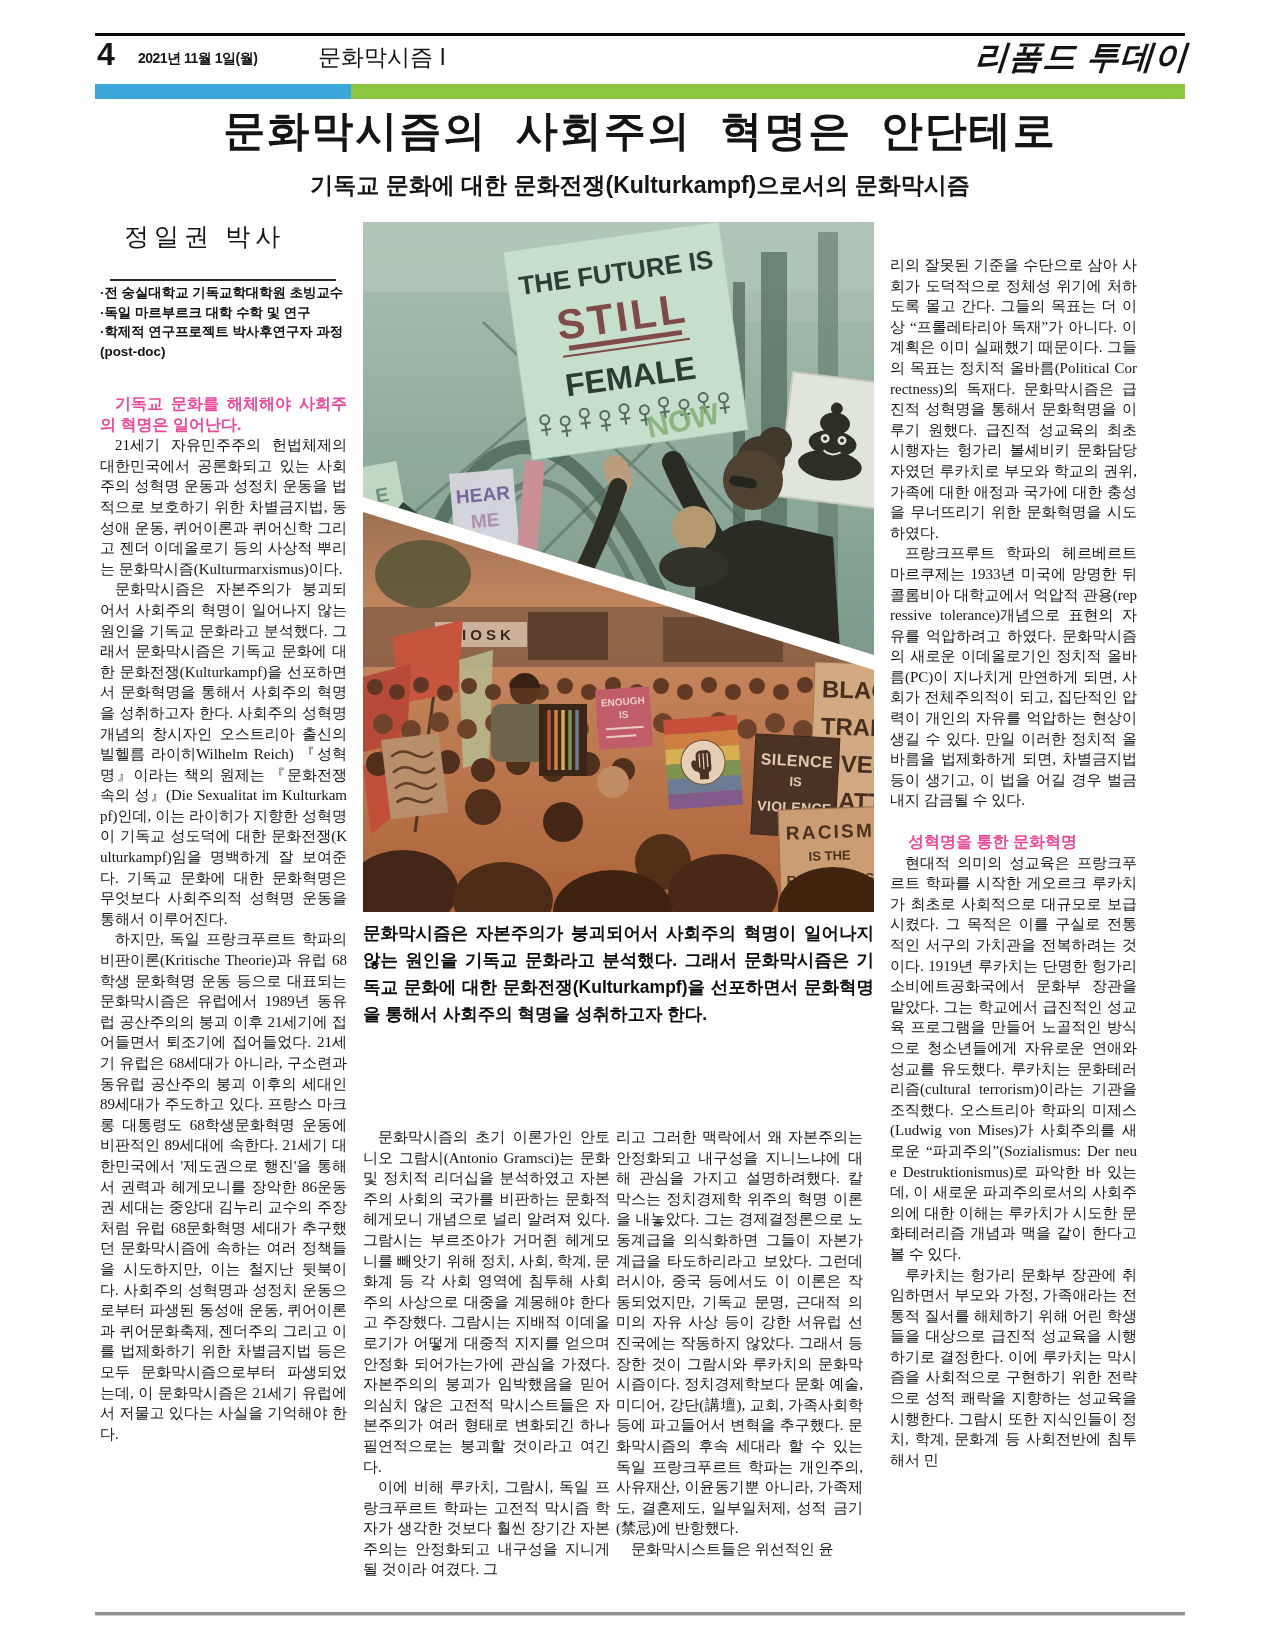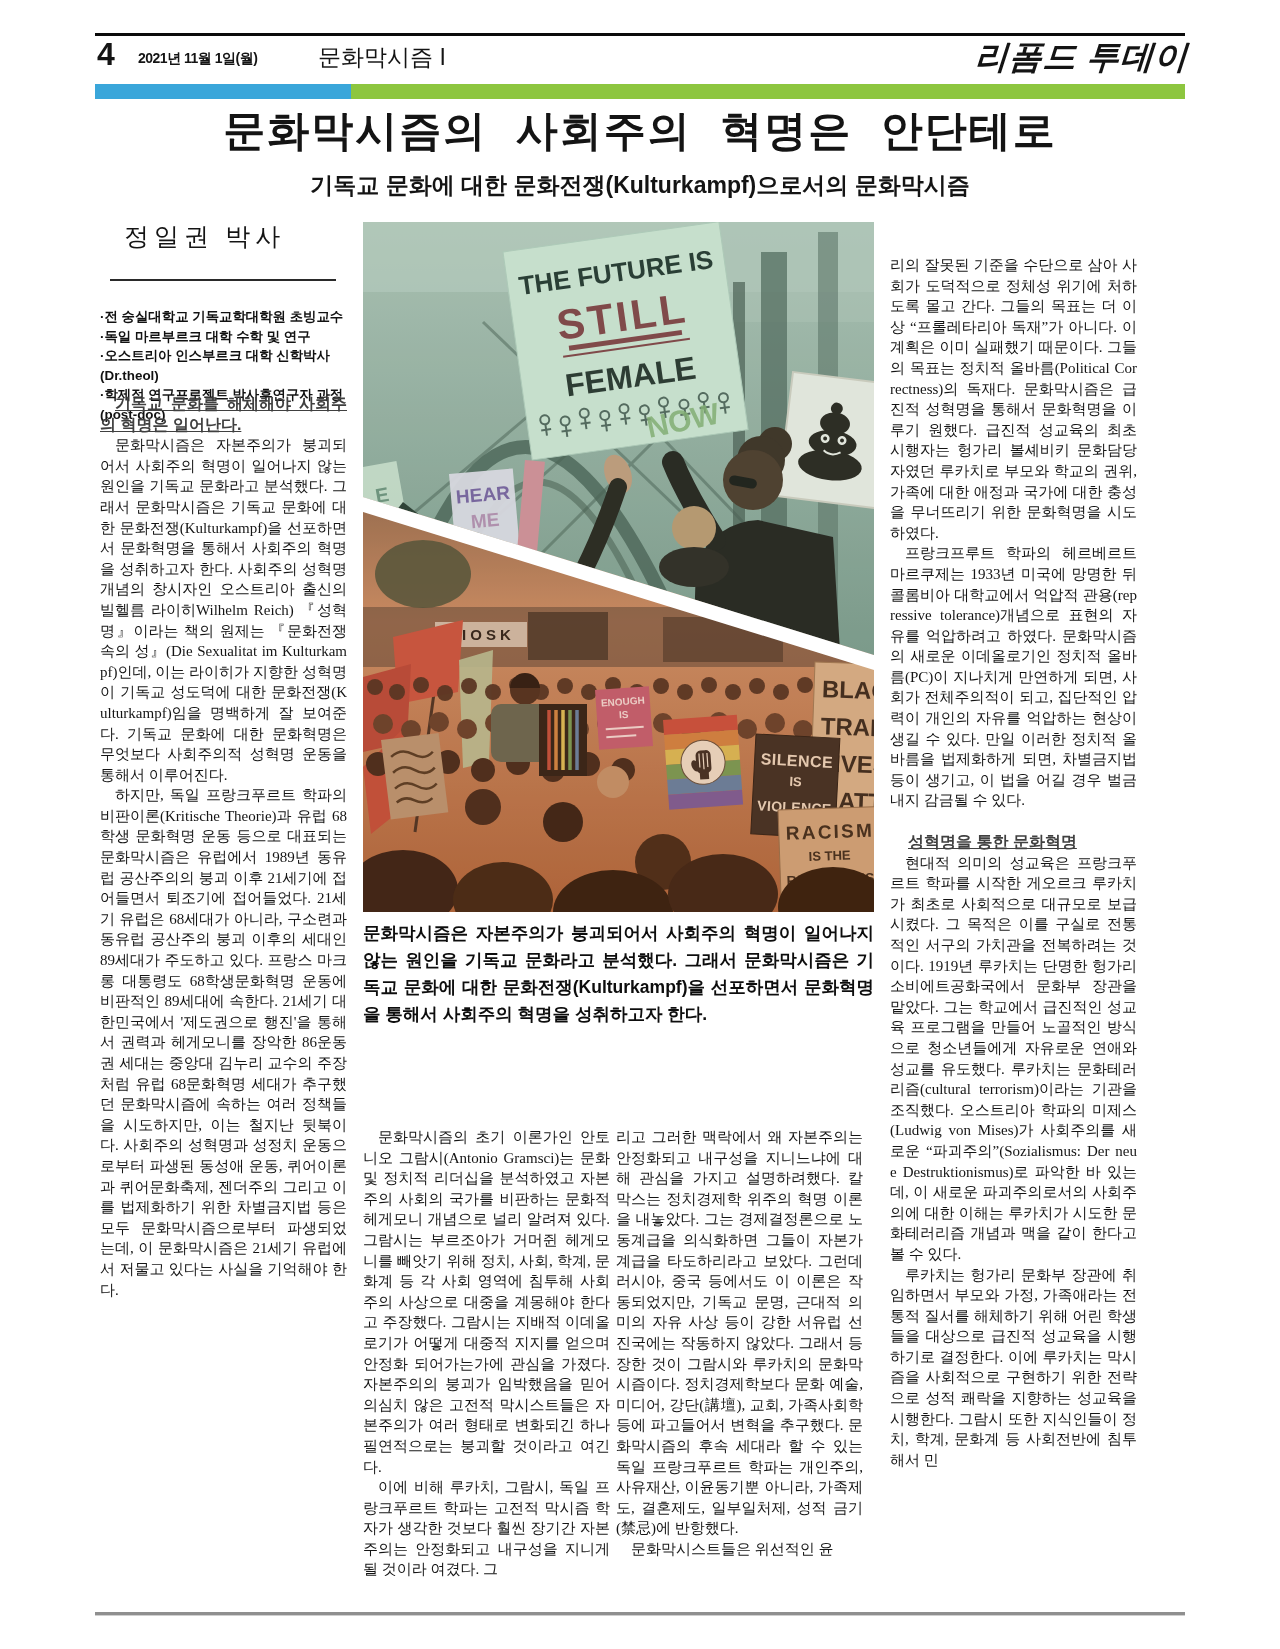--- a/index.html
+++ b/index.html
@@ -15,27 +15,27 @@
   #divider-bar{left:95px;top:84px;width:1090px;height:15px;
      background:linear-gradient(to right,#3aa6da 0,#3aa6da 256px,#8dc63f 256px,#8dc63f 100%);}
 
   #headline{left:95px;top:106px;width:1090px;text-align:center;font-size:42px;font-weight:bold;
      letter-spacing:2px;word-spacing:16px;line-height:1.2;}
   #subheadline{left:95px;top:170px;width:1090px;text-align:center;font-size:23px;font-weight:bold;}
 
   #author-block{left:100px;top:220px;width:246px;}
   #author-name{text-align:left;font-size:25px;letter-spacing:5px;padding:0 14px 26px 14px;margin:0 10px;border-bottom:2px solid #2a2a2a;}
   .credential{font-size:13.4px;font-weight:bold;line-height:19.6px;color:#111;}
-  #author-creds{margin-top:26px;}
+  #author-creds{margin-top:2px;}
 
   .col{text-align:justify;margin-top:37px;}
   .col p{margin:0;font-size:15px;line-height:20.6px;text-align:justify;word-break:break-all;}
   .ind{text-indent:15px;}
   .noind{text-indent:0;}
-  .red{color:#404040;font-weight:bold;font-family:"Liberation Sans","DejaVu Sans",sans-serif;font-size:16px !important;text-decoration:underline;}
+  .red{color:#ec4899;font-weight:bold;font-family:"Liberation Sans","DejaVu Sans",sans-serif;font-size:16px !important;}
   .sec-head{margin-top:21px !important;text-indent:18px;}
 
   #col1{left:100px;top:357px;width:247px;height:1250px;overflow:hidden;}
   #col2{left:363px;top:1090px;width:247px;height:515px;overflow:hidden;}
   #col3{left:616px;top:1090px;width:247px;height:515px;overflow:hidden;}
   #col4{left:890px;top:218px;width:247px;height:1388px;overflow:hidden;}
 
   #photo{left:363px;top:222px;width:511px;height:690px;background:#caa183;}
   #photo svg{display:block;}
   #caption{left:363px;top:920px;width:511px;font-size:17.5px;font-weight:bold;line-height:27px;
@@ -54,27 +54,27 @@
 <div class="abs" id="divider-bar"></div>
 
 <div class="abs" id="headline">문화막시즘의 사회주의 혁명은 안단테로</div>
 <div class="abs sans" id="subheadline">기독교 문화에 대한 문화전쟁(Kulturkampf)으로서의 문화막시즘</div>
 
 <div class="abs" id="author-block">
   <div id="author-name">정일권 박사</div>
   <div id="author-creds" class="sans">
     <div class="credential">·전 숭실대학교 기독교학대학원 초빙교수</div>
     <div class="credential">·독일 마르부르크 대학 수학 및 연구</div>
-    <div class="credential">·오스트리아 인스부르크 대학 신학박사(Dr.theol)</div>
     <div class="credential">·학제적 연구프로젝트 박사후연구자 과정(post-doc)</div>
   </div>
 </div>
 
 <div class="abs col" id="col1">
   <p class="red ind">기독교 문화를 해체해야 사회주의 혁명은 일어난다.</p>
+  <p class="ind">21세기 자유민주주의 헌법체제의 대한민국에서 공론화되고 있는 사회주의 성혁명 운동과 성정치 운동을 법적으로 보호하기 위한 차별금지법, 동성애 운동, 퀴어이론과 퀴어신학 그리고 젠더 이데올로기 등의 사상적 뿌리는 문화막시즘(Kulturmarxismus)이다.</p>
   <p class="ind">문화막시즘은 자본주의가 붕괴되어서 사회주의 혁명이 일어나지 않는 원인을 기독교 문화라고 분석했다. 그래서 문화막시즘은 기독교 문화에 대한 문화전쟁(Kulturkampf)을 선포하면서 문화혁명을 통해서 사회주의 혁명을 성취하고자 한다. 사회주의 성혁명 개념의 창시자인 오스트리아 출신의 빌헬름 라이히Wilhelm Reich) 『성혁명』이라는 책의 원제는 『문화전쟁 속의 성』(Die Sexualitat im Kulturkampf)인데, 이는 라이히가 지향한 성혁명이 기독교 성도덕에 대한 문화전쟁(Kulturkampf)임을 명백하게 잘 보여준다. 기독교 문화에 대한 문화혁명은 무엇보다 사회주의적 성혁명 운동을 통해서 이루어진다.</p>
   <p class="ind">하지만, 독일 프랑크푸르트 학파의 비판이론(Kritische Theorie)과 유럽 68 학생 문화혁명 운동 등으로 대표되는 문화막시즘은 유럽에서 1989년 동유럽 공산주의의 붕괴 이후 21세기에 접어들면서 퇴조기에 접어들었다. 21세기 유럽은 68세대가 아니라, 구소련과 동유럽 공산주의 붕괴 이후의 세대인 89세대가 주도하고 있다. 프랑스 마크롱 대통령도 68학생문화혁명 운동에 비판적인 89세대에 속한다. 21세기 대한민국에서 '제도권으로 행진'을 통해서 권력과 헤게모니를 장악한 86운동권 세대는 중앙대 김누리 교수의 주장처럼 유럽 68문화혁명 세대가 추구했던 문화막시즘에 속하는 여러 정책들을 시도하지만, 이는 철지난 뒷북이다. 사회주의 성혁명과 성정치 운동으로부터 파생된 동성애 운동, 퀴어이론과 퀴어문화축제, 젠더주의 그리고 이를 법제화하기 위한 차별금지법 등은 모두 문화막시즘으로부터 파생되었는데, 이 문화막시즘은 21세기 유럽에서 저물고 있다는 사실을 기억해야 한다.</p>
 </div>
 
 <div class="abs" id="photo">
 <svg width="511" height="690" viewBox="0 0 511 690" xmlns="http://www.w3.org/2000/svg">
   <defs>
     <linearGradient id="gB" x1="0" y1="0" x2="0" y2="1">
       <stop offset="0" stop-color="#6e5e4e"></stop>
           <stop offset="0.38" stop-color="#8a6a50"></stop>

